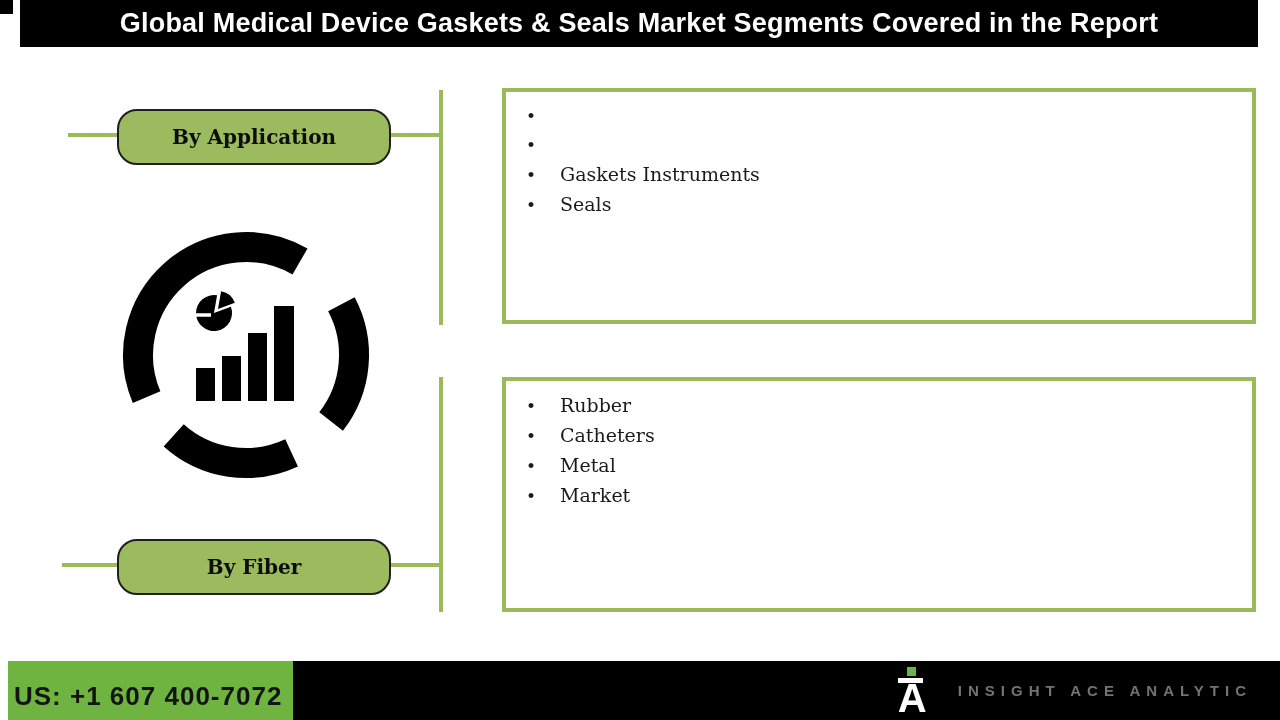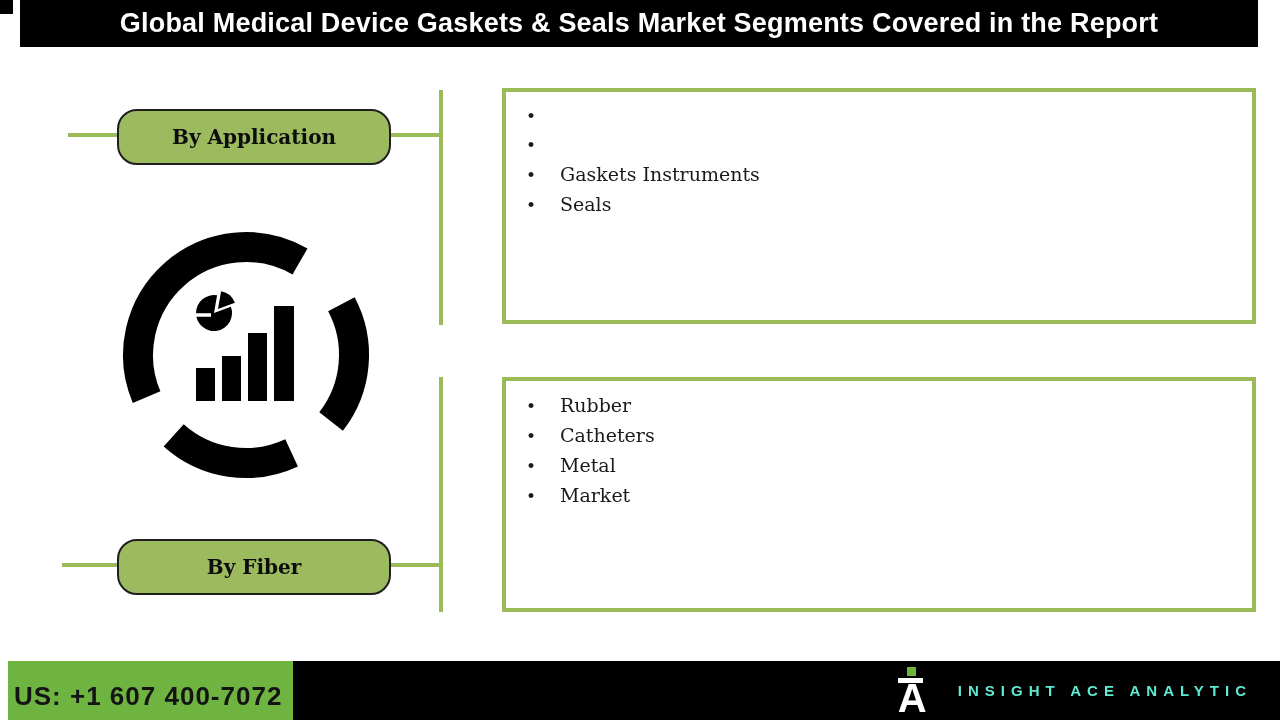--- a/index.html
+++ b/index.html
@@ -46,21 +46,21 @@
   .footer-green span { font-family:"Liberation Sans", sans-serif; font-weight:700; font-size:26px;
                        color:#141414; letter-spacing:1px; white-space:nowrap; }
   .footer-black { position:absolute; left:293px; top:661px; width:987px; height:59px; background:#000;
                   display:flex; align-items:center; justify-content:flex-end; padding-right:28px; gap:24px; }
   .logo { display:flex; flex-direction:column; align-items:flex-start; width:36px; }
   .logo-dot { width:9px; height:9px; background:#6cb33f; margin-left:9px; }
   .logo-bar { width:25px; height:5px; background:#fff; margin-top:2px; }
   .logo-a   { font-family:"Liberation Sans", sans-serif; font-weight:700; font-size:40px; line-height:34px;
               color:#fff; margin-top:-2px; }
   .brand { font-family:"Liberation Sans", sans-serif; font-weight:700; font-size:15px; letter-spacing:6px;
-           color:#5eead4; white-space:nowrap; }
+           color:#737373; white-space:nowrap; }
 </style>
 </head>
 <body>
 
 <div class="canvas">
 
   <div class="corner-square"></div>
 
   <div class="header-bar">
     <h1>Global Medical Device Gaskets &amp; Seals Market Segments Covered in the Report</h1>

